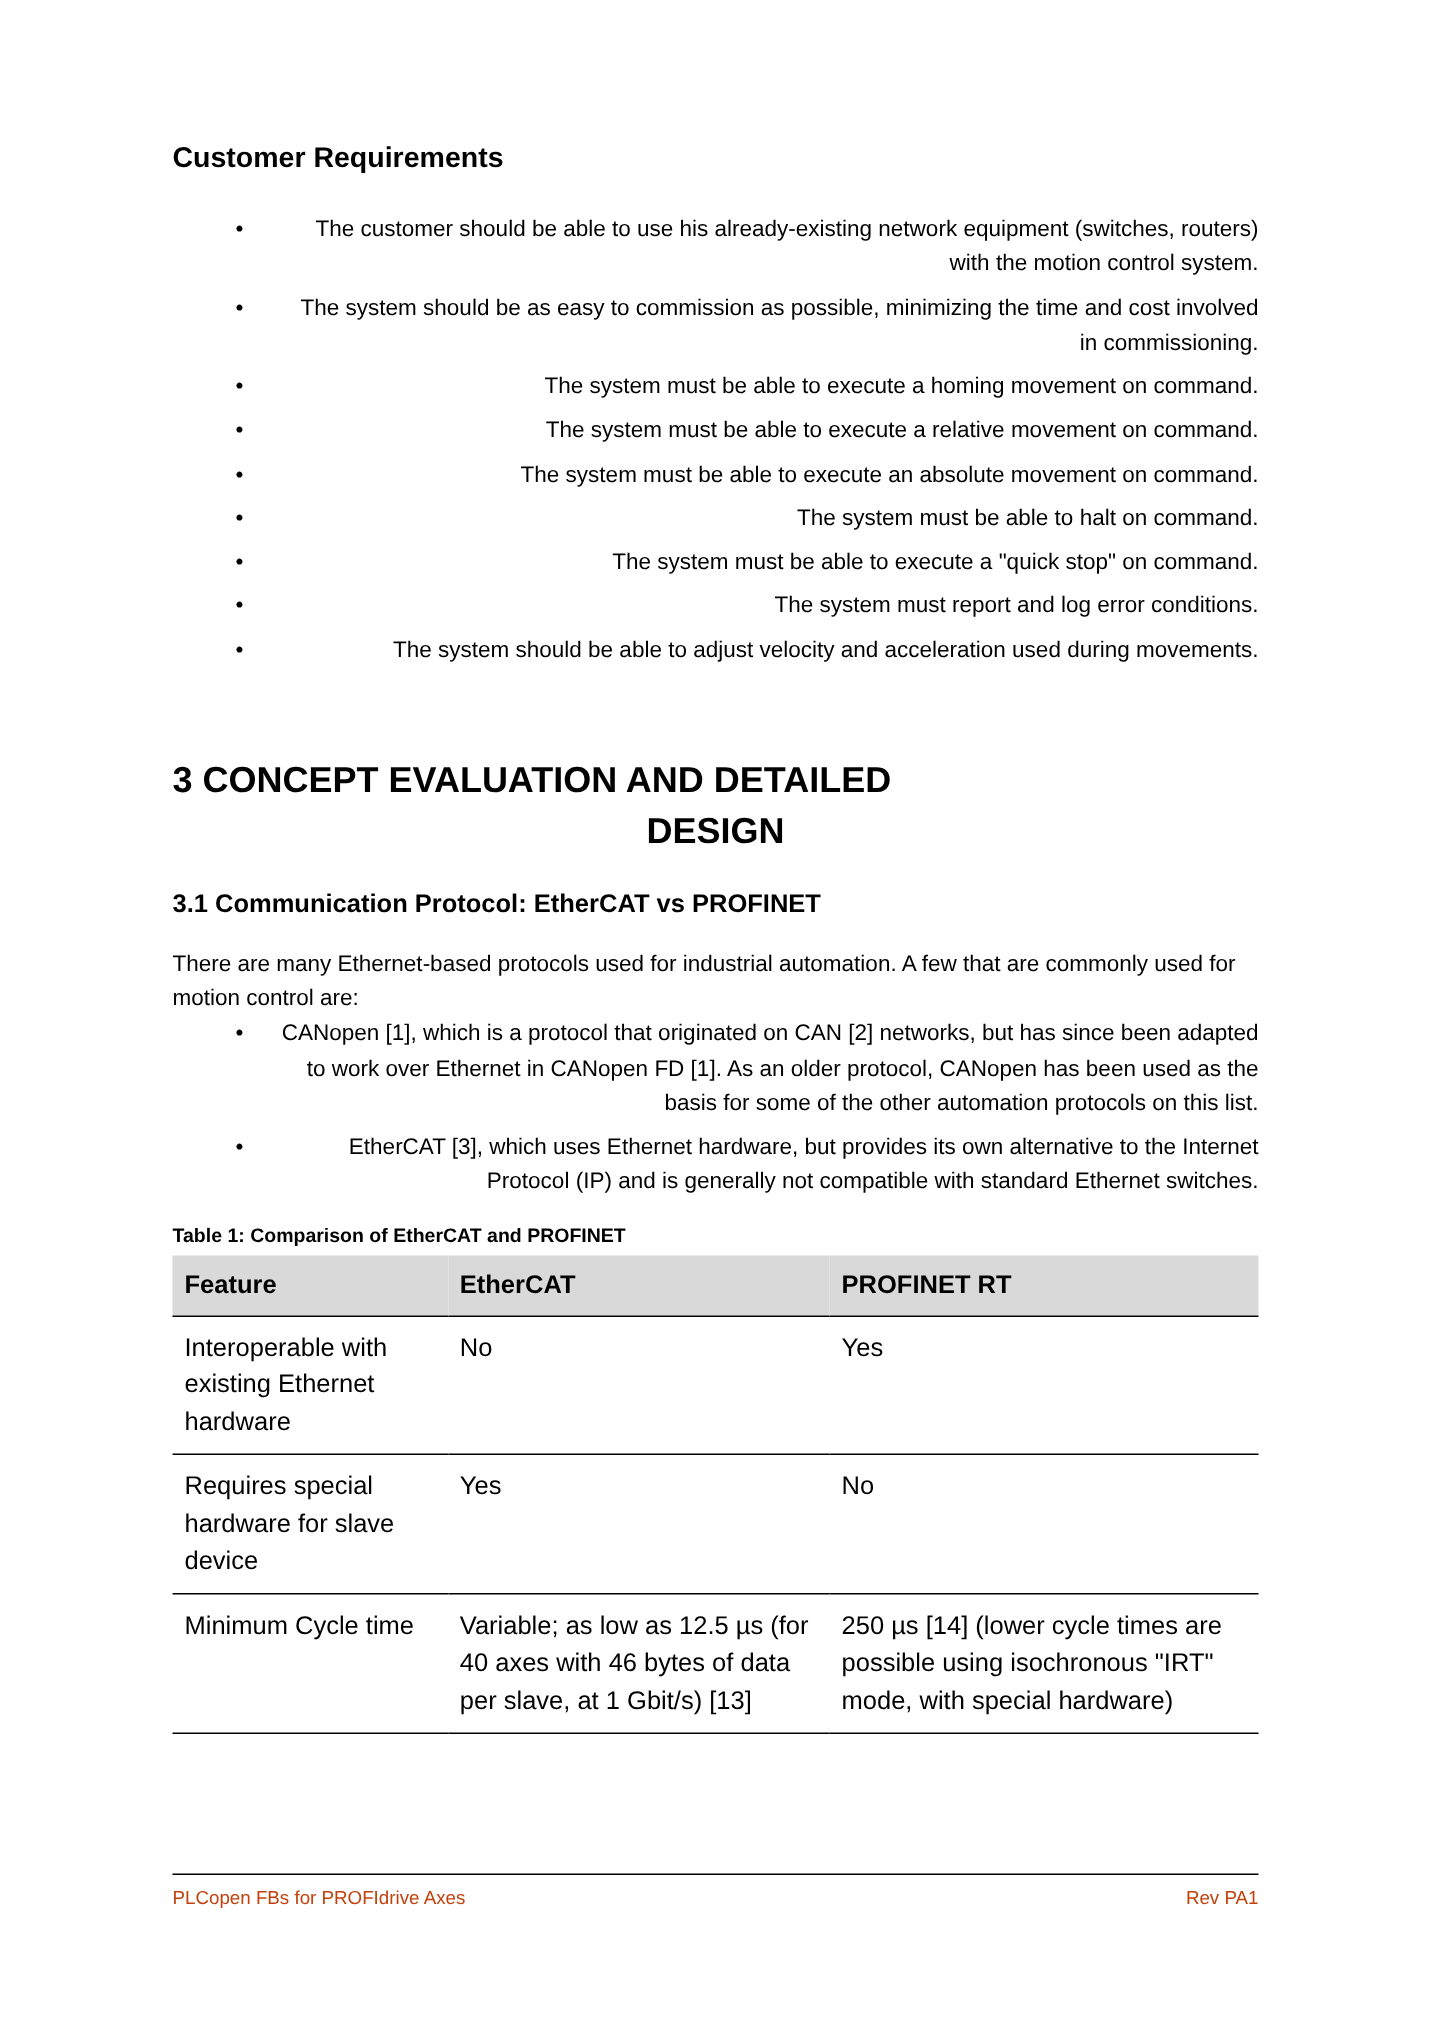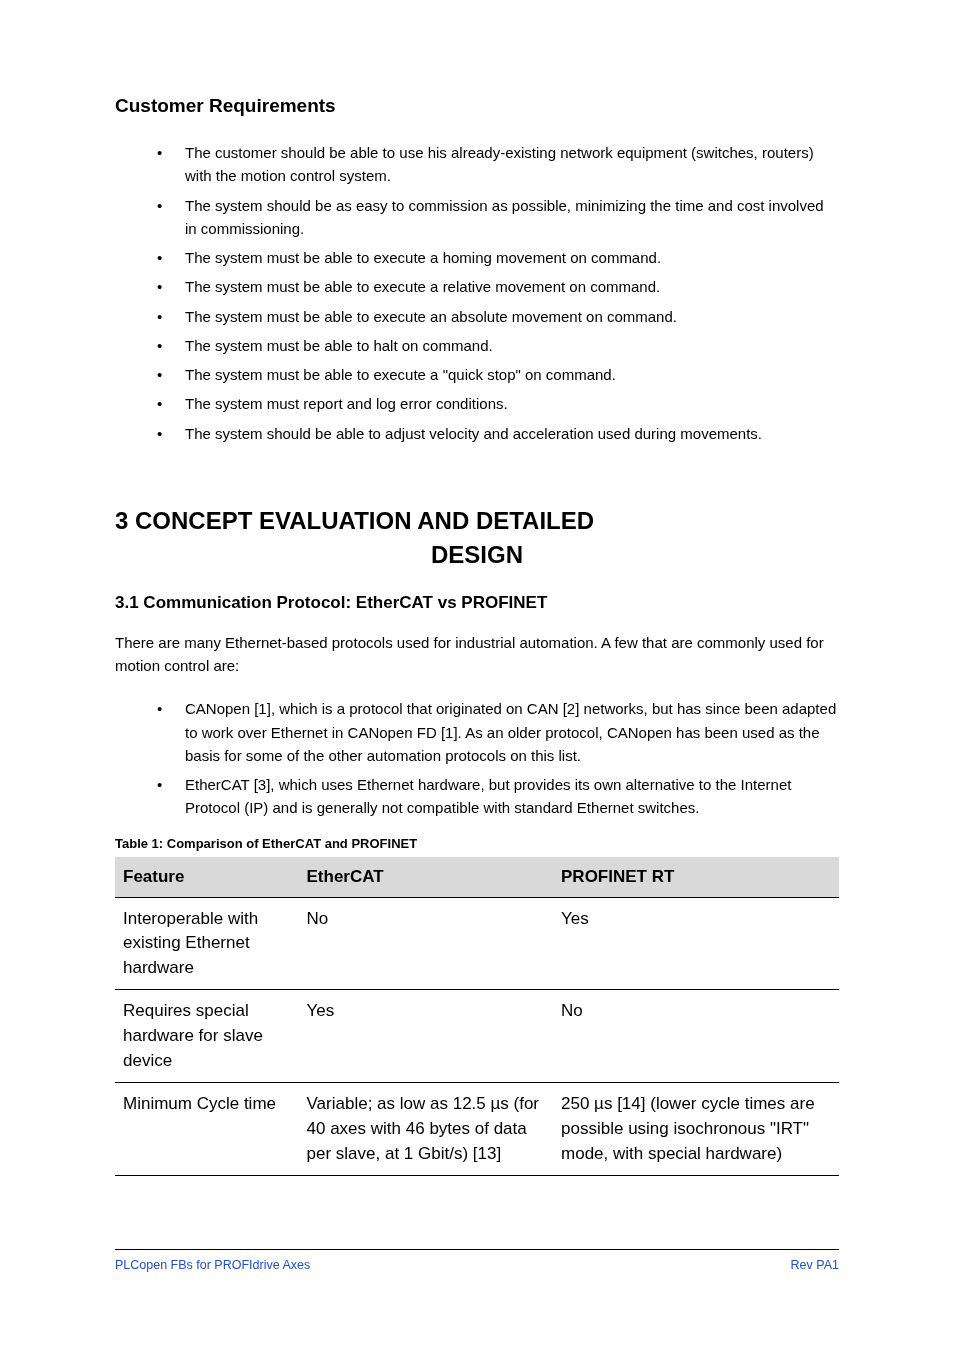--- a/index.html
+++ b/index.html
@@ -18,20 +18,21 @@
       position: relative;
     }
     .heading-main {
       font-size: 19px;
       font-weight: bold;
       margin-bottom: 24px;
     }
     .bullet-list {
       list-style: none;
       padding-left: 42px;
+      text-align: right;
     }
     .bullet-list li {
       position: relative;
       padding-left: 28px;
       margin-bottom: 6px;
       line-height: 1.55;
     }
     .bullet-list li::before {
       content: "•";
       position: absolute;
@@ -48,21 +49,20 @@
       margin-bottom: 6px;
     }
     .heading-1-sub {
       font-size: 24px;
       font-weight: bold;
       margin-bottom: 24px;
       text-align: center;
     }
     .body-text {
       line-height: 1.55;
-      margin-bottom: 20px;
     }
     .heading-sub {
       font-size: 17px;
       font-weight: bold;
       margin-bottom: 18px;
     }
     .table-caption {
       font-size: 13px;
       margin-bottom: 6px;
       margin-top: 16px;
@@ -95,21 +95,21 @@
     }
     .hr-line {
       border: none;
       border-top: 1px solid #000;
       margin-bottom: 8px;
     }
     .footer-row {
       display: flex;
       justify-content: space-between;
       font-size: 12.5px;
-      color: #1d4ed8;
+      color: #c2410c;
     }
   </style>
 </head>
 <body>
 
 <div class="heading-main">Customer Requirements</div>
 
 <ul class="bullet-list">
   <li>The customer should be able to use his already-existing network equipment (switches, routers) with the motion control system.</li>
   <li>The system should be as easy to commission as possible, minimizing the time and cost involved in commissioning.</li>

